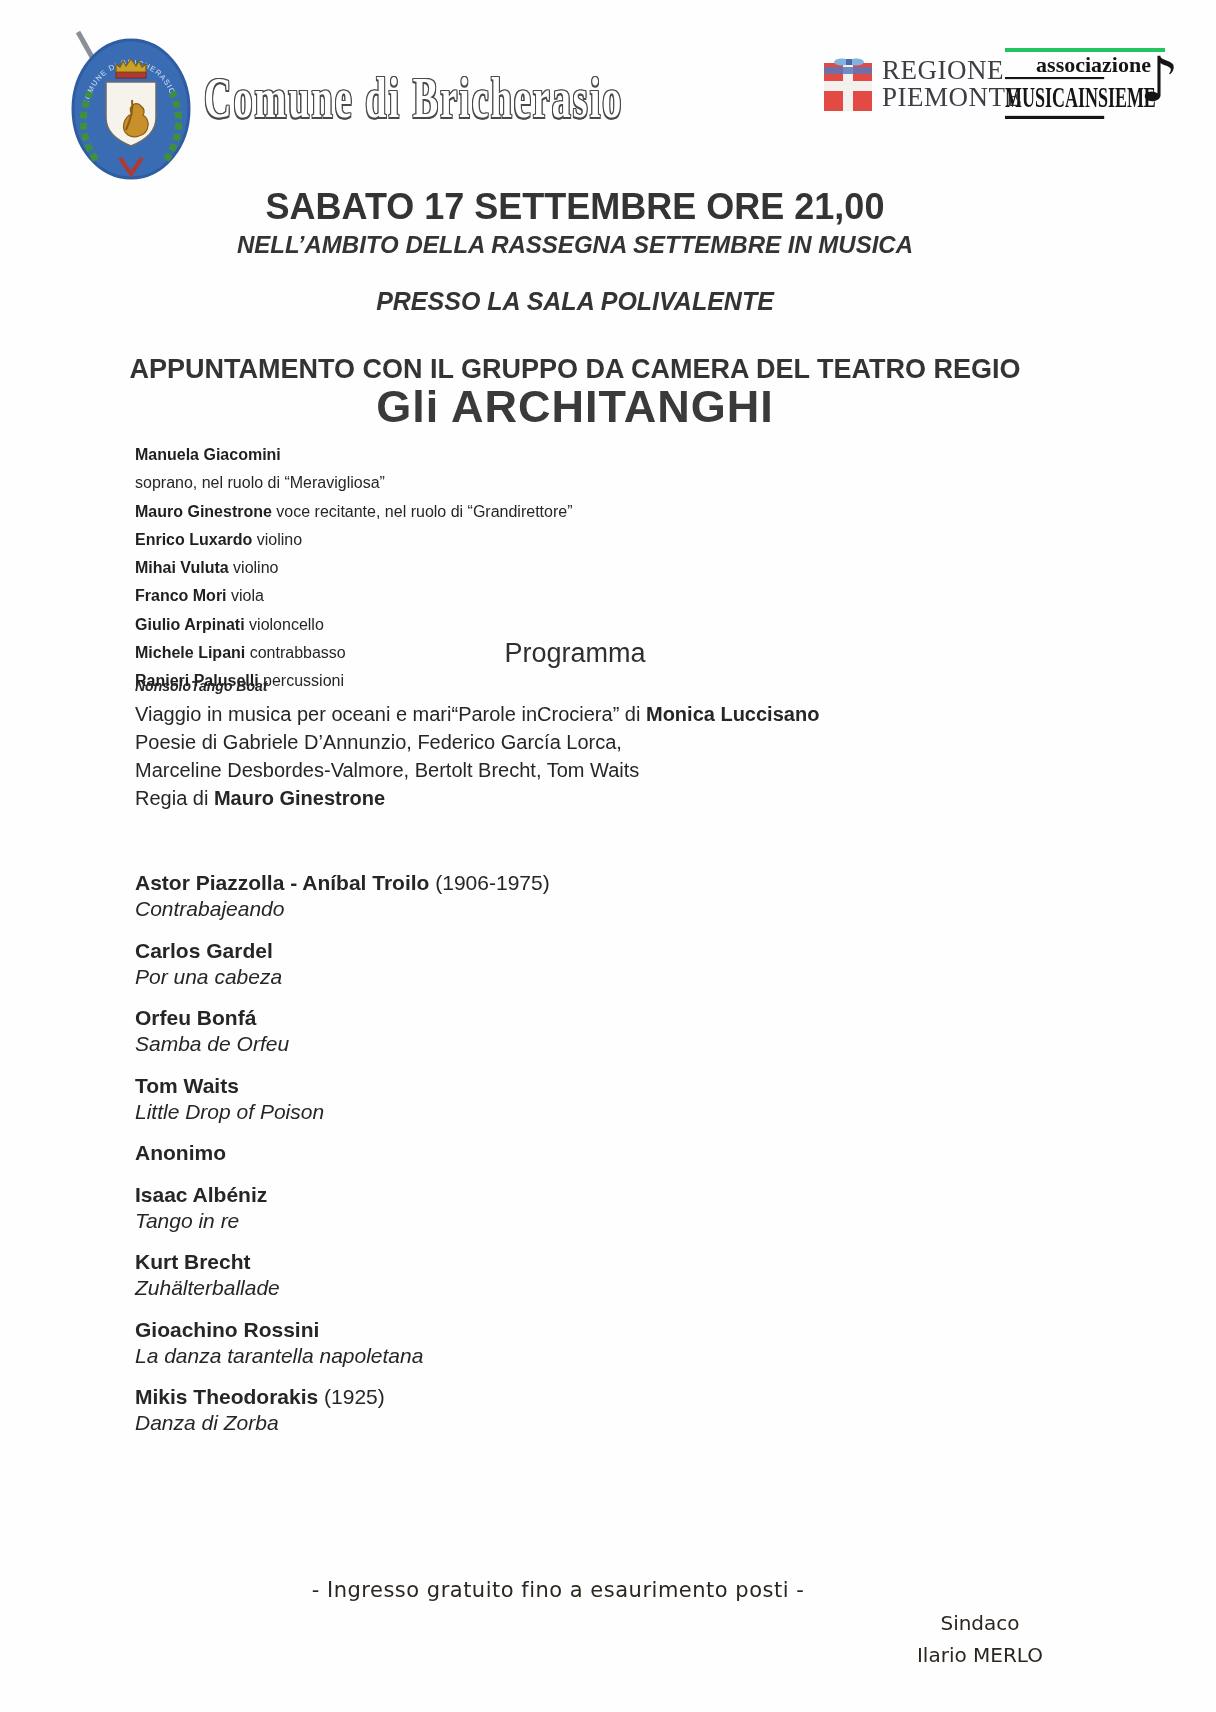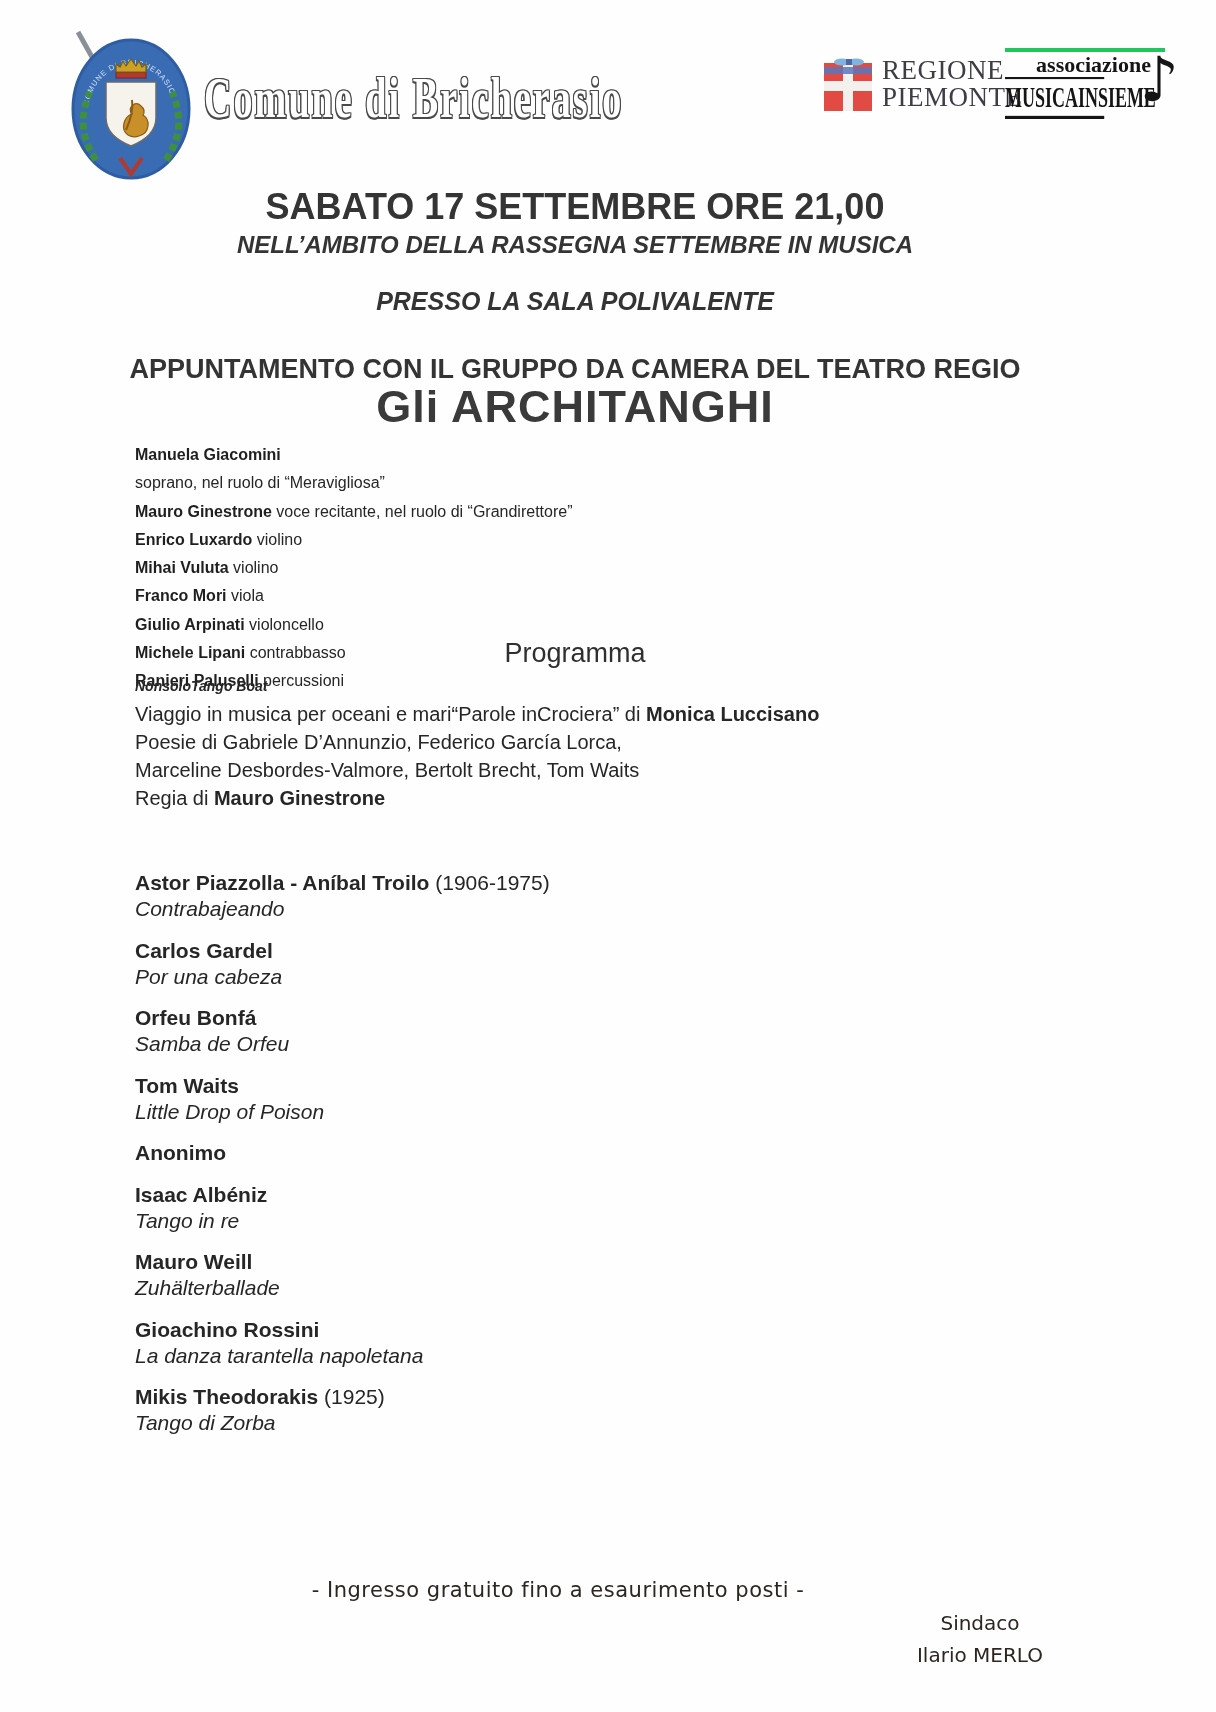--- a/index.html
+++ b/index.html
@@ -164,30 +164,30 @@
       <div class="piece-title">Little Drop of Poison</div>
     </div>
     <div class="piece">
       <div><b>Anonimo</b><span class="piece-dates"></span></div>
     </div>
     <div class="piece">
       <div><b>Isaac Albéniz</b><span class="piece-dates"></span></div>
       <div class="piece-title">Tango in re</div>
     </div>
     <div class="piece">
-      <div><b>Mauro Weill</b><span class="piece-dates"></span></div>
+      <div><b>Kurt Brecht</b><span class="piece-dates"></span></div>
       <div class="piece-title">Zuhälterballade</div>
     </div>
     <div class="piece">
       <div><b>Gioachino Rossini</b><span class="piece-dates"></span></div>
       <div class="piece-title">La danza tarantella napoletana</div>
     </div>
     <div class="piece">
       <div><b>Mikis Theodorakis</b><span class="piece-dates"> (1925)</span></div>
-      <div class="piece-title">Tango di Zorba</div>
+      <div class="piece-title">Danza di Zorba</div>
     </div>
   </div>
 
   <div class="f-admission">- Ingresso gratuito  fino a esaurimento posti -</div>
   <div class="f-right">
     <div>Sindaco</div>
     <div>Ilario MERLO</div>
   </div>
 
 </div>

